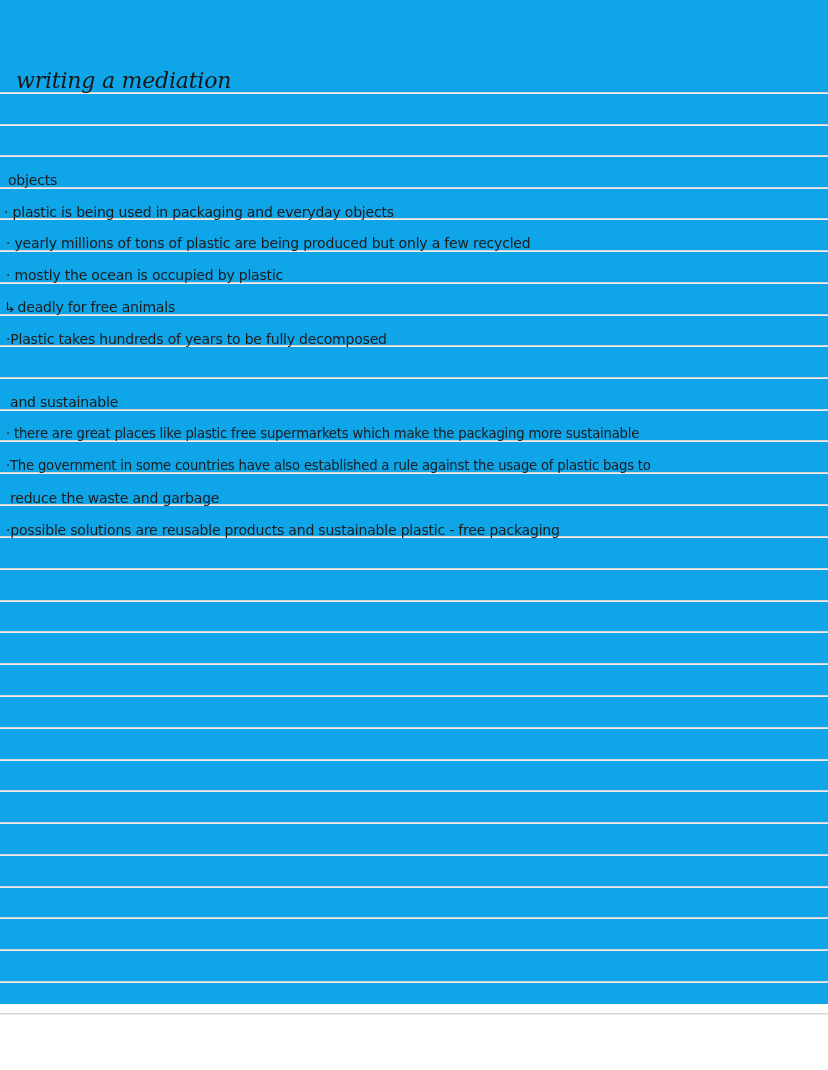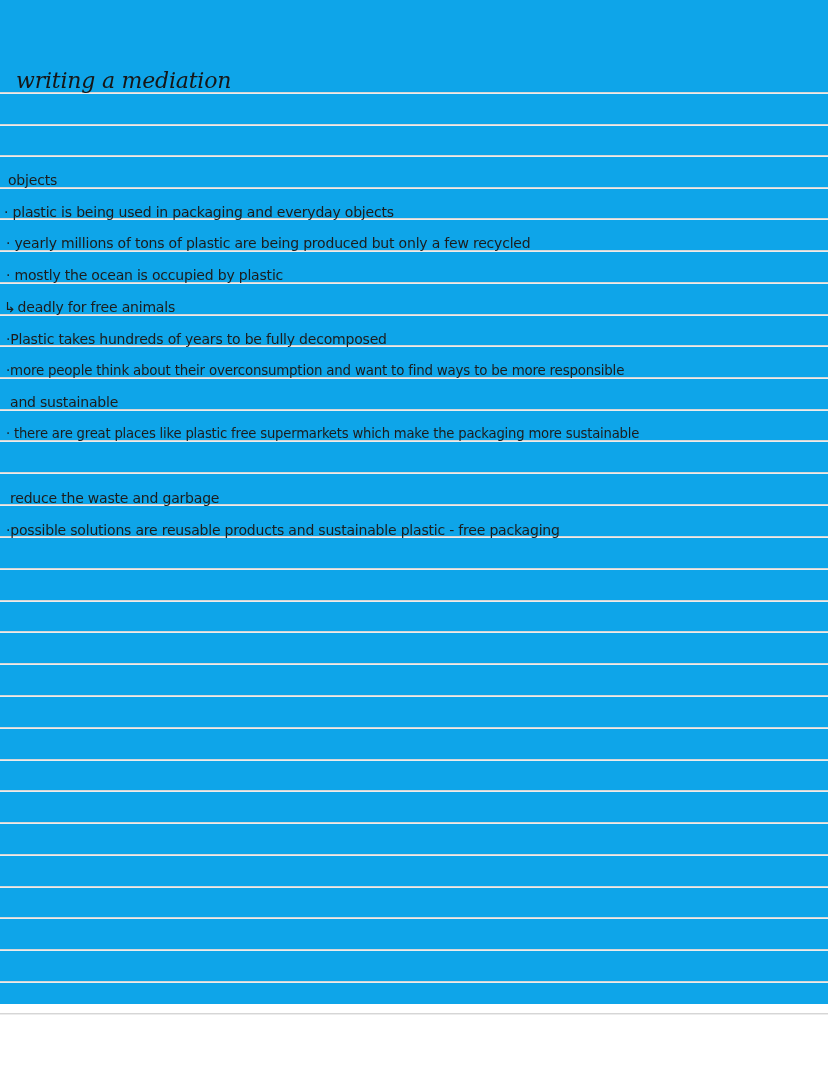--- a/index.html
+++ b/index.html
@@ -102,28 +102,28 @@
   </div>
   <div class="line-text" style="left:6px; top:234px;">
     <span>·</span><span> yearly millions of tons of plastic are being produced but only a few recycled</span>
   </div>
   <div class="line-text" style="left:4px; top:298px;">
     <span class="arrow">↳</span><span>deadly for free animals</span>
   </div>
   <div class="line-text" style="left:6px; top:330px;">
     <span>·</span><span>Plastic takes hundreds of years to be fully decomposed</span>
   </div>
-  <div class="line-text" style="left:6px; top:362px; font-size:13.4px;">
-    <span>·</span><span>more people think about their overconsumption and want to find ways to be more responsible</span>
-  </div>
   <div class="line-text" style="left:10px; top:393px;">
     <span></span><span>and sustainable</span>
   </div>
   <div class="line-text" style="left:6px; top:425px; font-size:13.2px;">
     <span>·</span><span> there are great places like plastic free supermarkets which make the packaging more sustainable</span>
+  </div>
+  <div class="line-text" style="left:6px; top:457px; font-size:13.2px;">
+    <span>·</span><span>The government in some countries have also established a rule against the usage of plastic bags to</span>
   </div>
   <div class="line-text" style="left:10px; top:489px;">
     <span></span><span>reduce the waste and garbage</span>
   </div>
   <div class="line-text" style="left:6px; top:521px;">
     <span>·</span><span>possible solutions are reusable products and sustainable plastic - free packaging</span>
   </div>
 
 </div>
 

